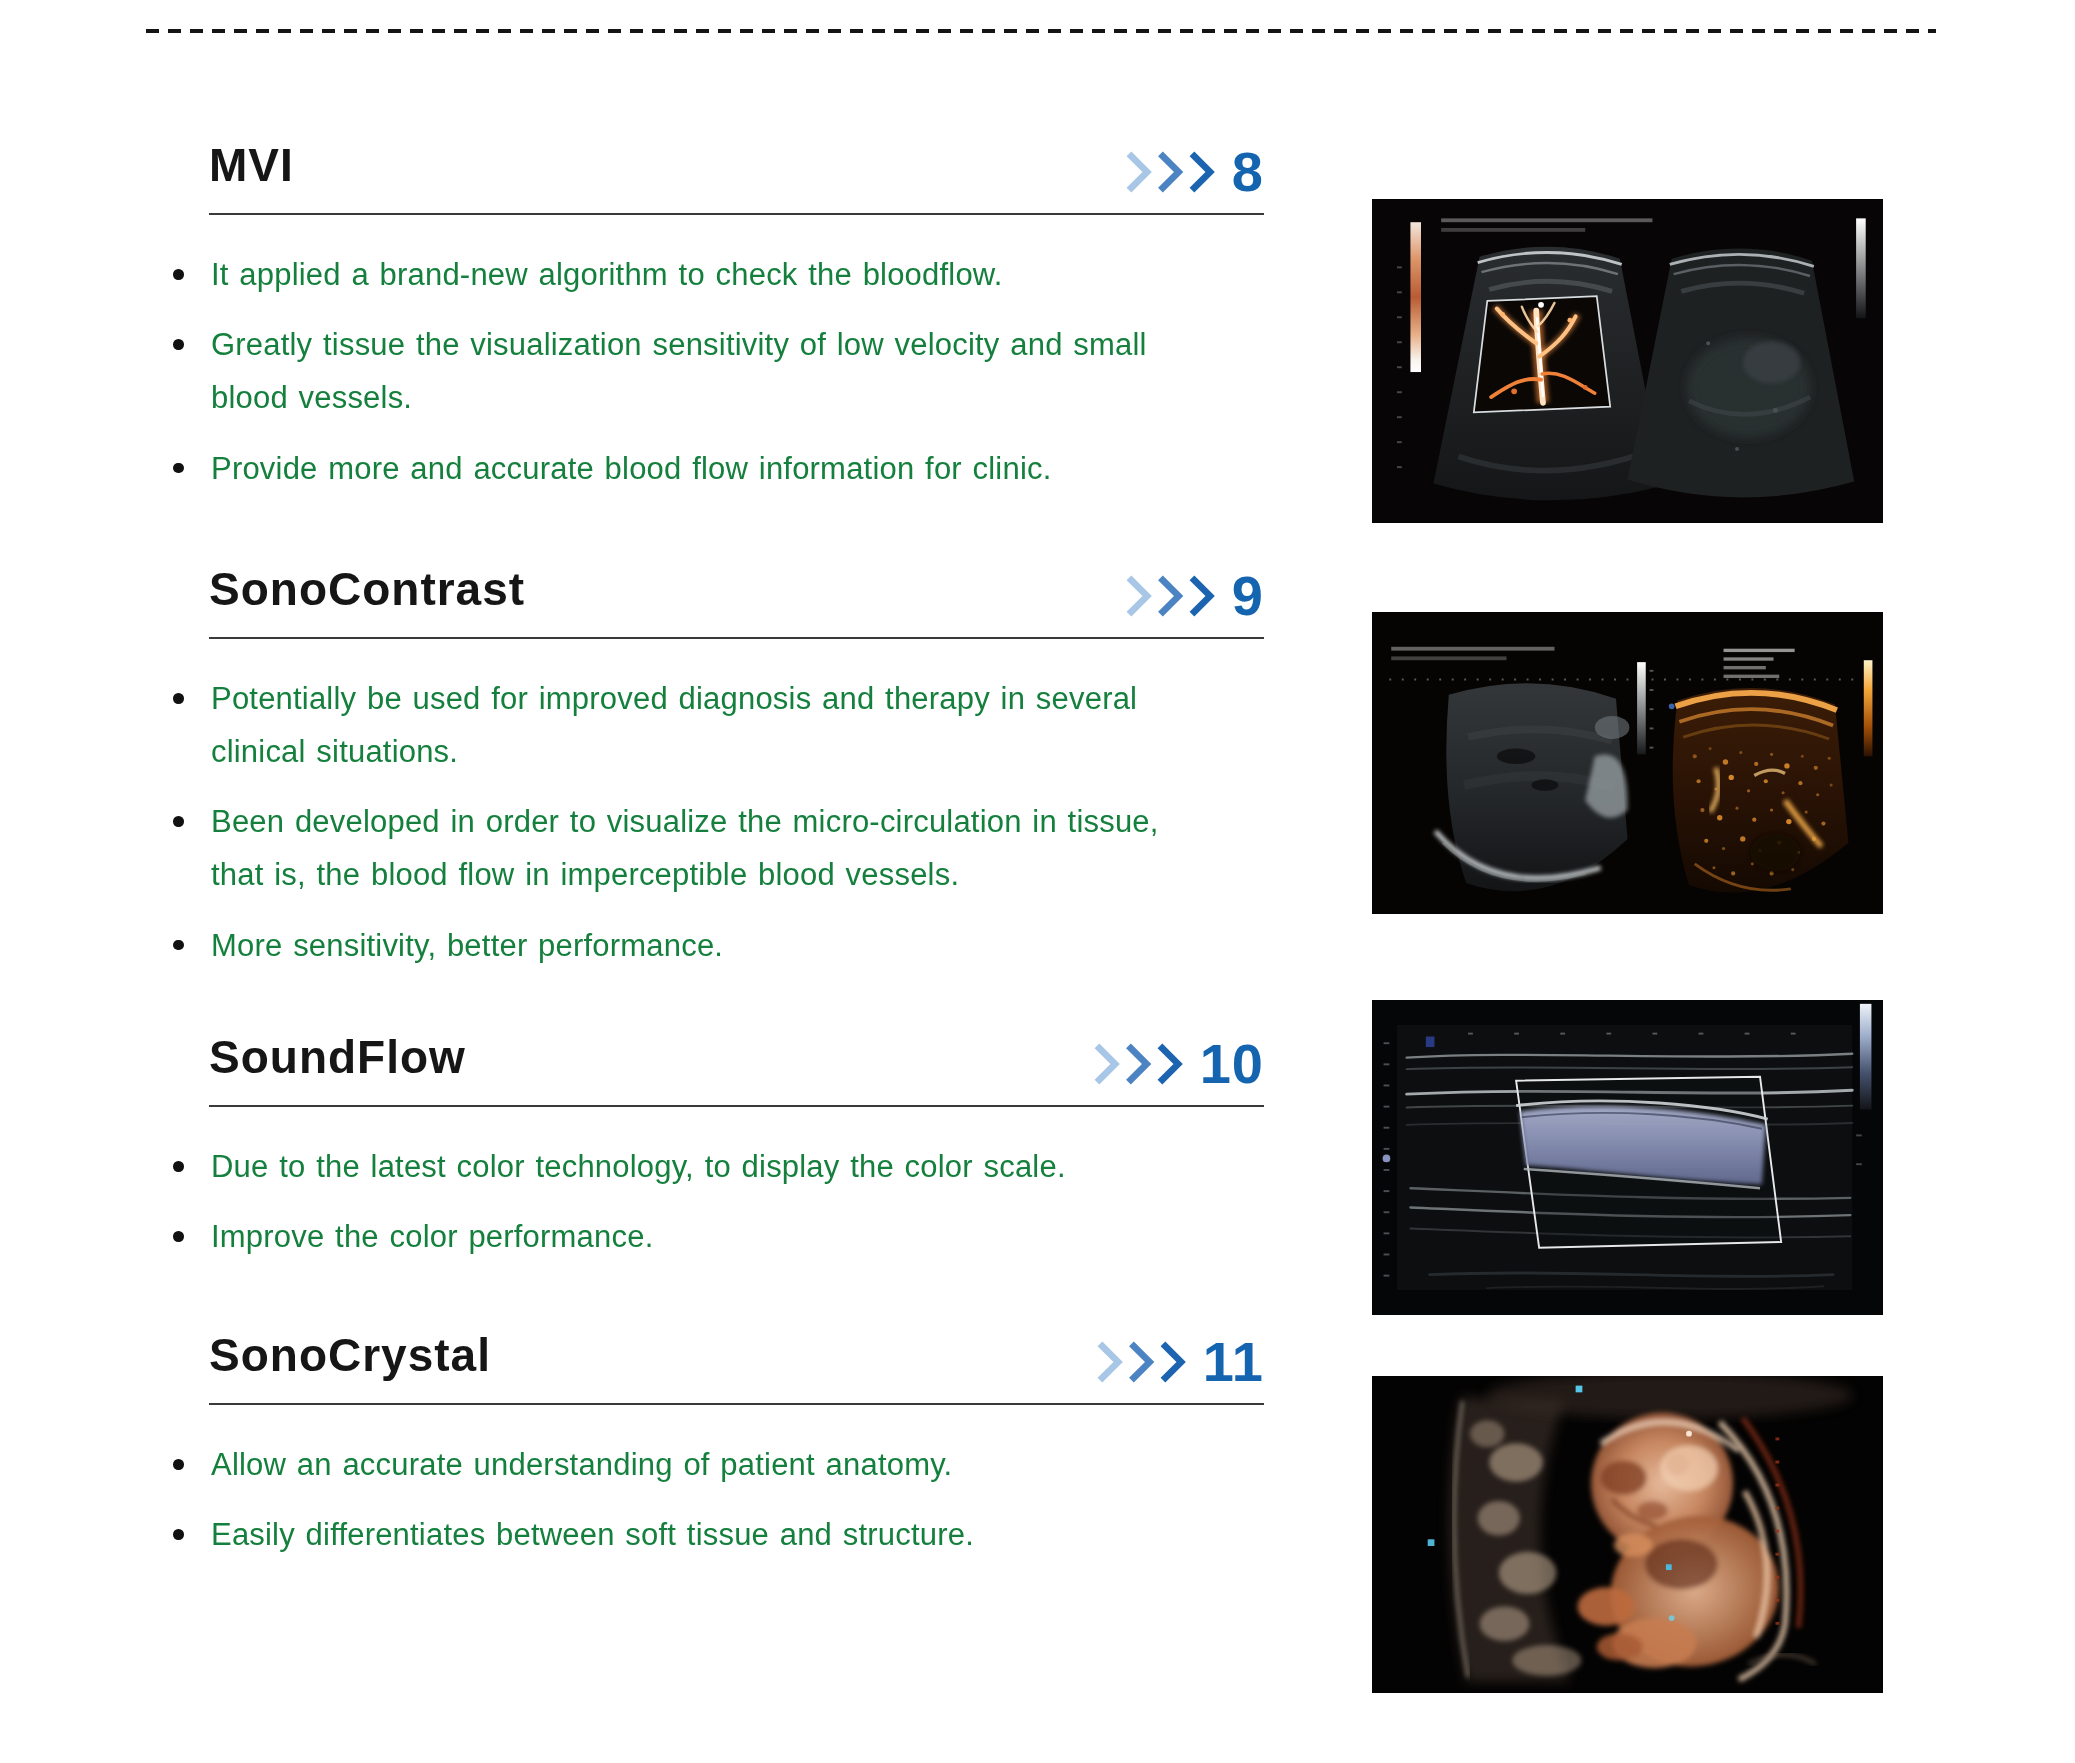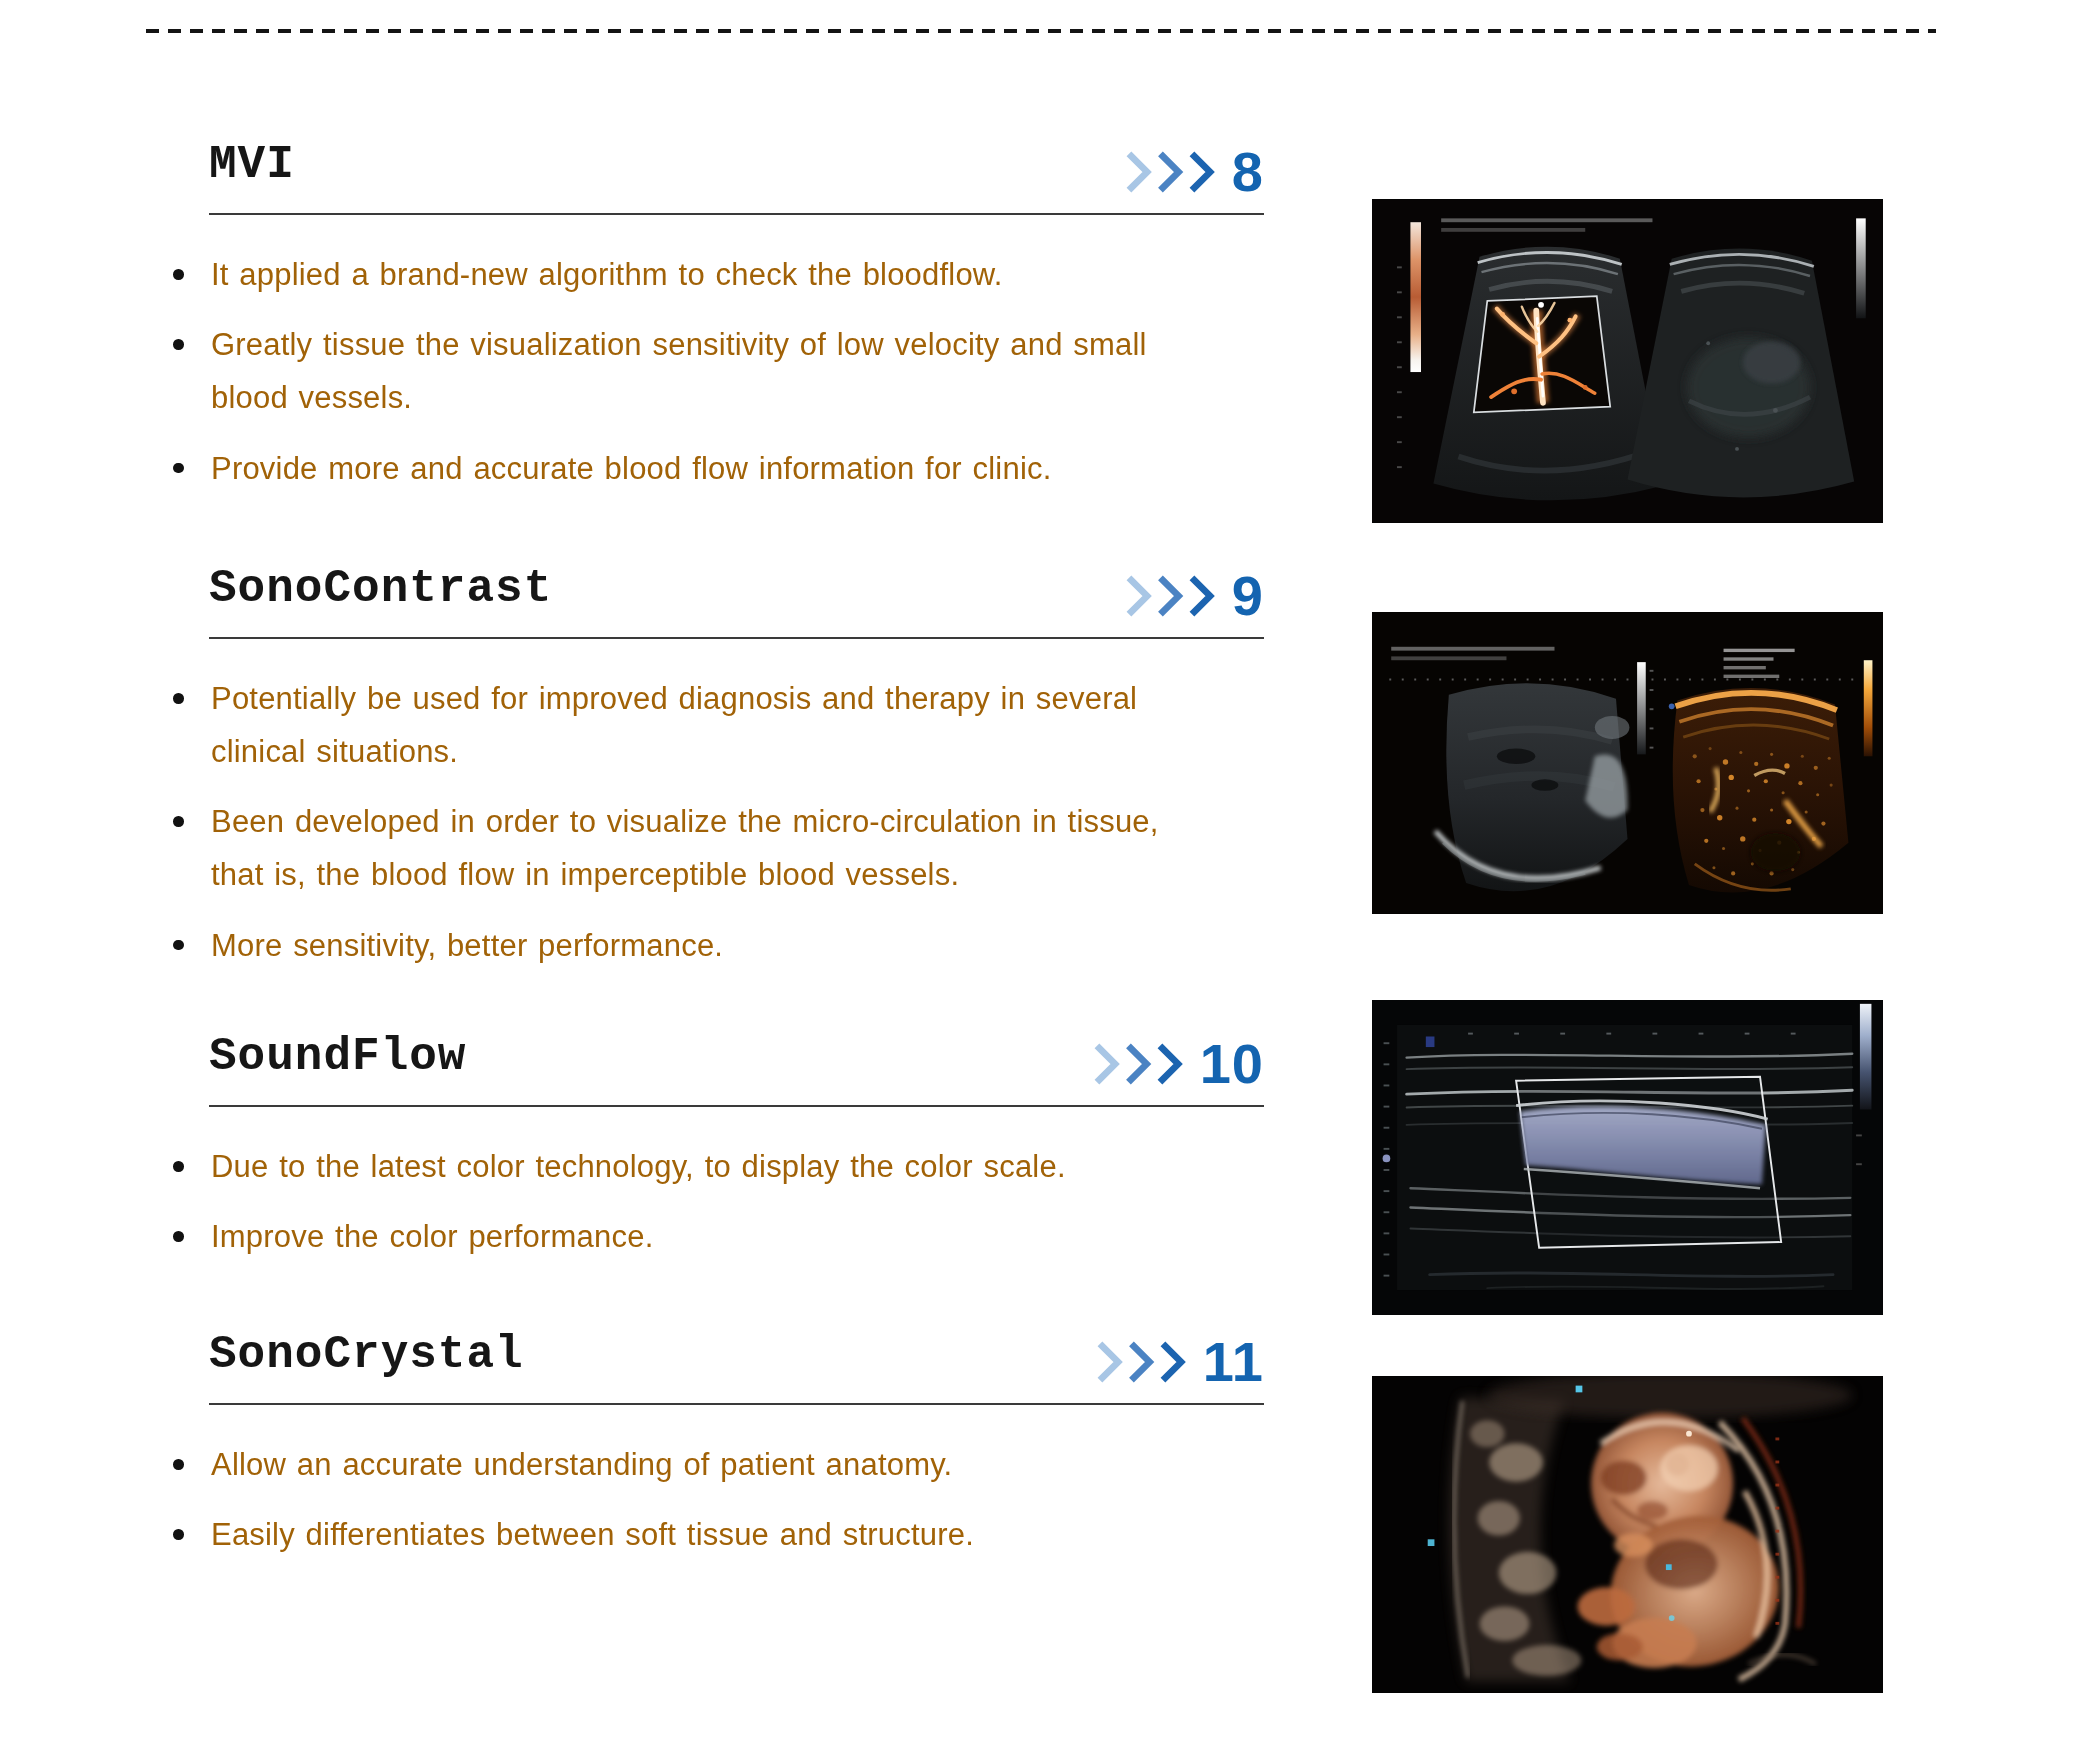--- a/index.html
+++ b/index.html
@@ -7,36 +7,36 @@
     position:relative;width:2075px;height:1764px;background:#ffffff;overflow:hidden;
     font-family:"Liberation Sans",sans-serif;
   }
   .top-dashed{
     position:absolute;left:146px;top:29px;width:1790px;height:3.8px;
     background:repeating-linear-gradient(90deg,#141414 0 13.4px,transparent 13.4px 22px);
   }
   .sec{position:absolute;left:144px;width:1120px;}
   .sec h2{
     margin:0 0 0 65px;font-size:46px;line-height:50px;font-weight:bold;
-    letter-spacing:1px;color:#161616;font-family:Liberation Mono, monospace;
+    letter-spacing:1px;color:#161616;
   }
   .rule{position:absolute;left:65px;right:0;top:73px;height:1.9px;background:#3a3a3a;}
   .pagenum{
     position:absolute;right:0;top:3.8px;height:56px;
     display:flex;align-items:center;gap:15.4px;
   }
   .pagenum .chev{display:block;}
   .pagenum .num{
     font-size:56px;font-weight:bold;color:#1464b0;line-height:1;
     letter-spacing:1px;
   }
   .bullets{list-style:none;margin:0;padding:0;position:absolute;top:108px;left:0;width:1153px;}
   .bullets li{
     position:relative;padding-left:67px;margin:0 0 17.3px 0;width:1153px;
-    font-size:31px;line-height:53px;color:#a16207;letter-spacing:0.2px;word-spacing:1.9px;
+    font-size:31px;line-height:53px;color:#15803d;letter-spacing:0.2px;word-spacing:1.9px;
     white-space:pre-line;
   }
   .bullets li::before{
     content:"";position:absolute;left:29px;top:21px;width:10.6px;height:10.6px;
     border-radius:50%;background:#111111;
   }
   .shot{
     position:absolute;left:1372px;width:511px;margin:0;background:#000;
   }
   .shot svg{display:block;width:100%;height:100%;}

